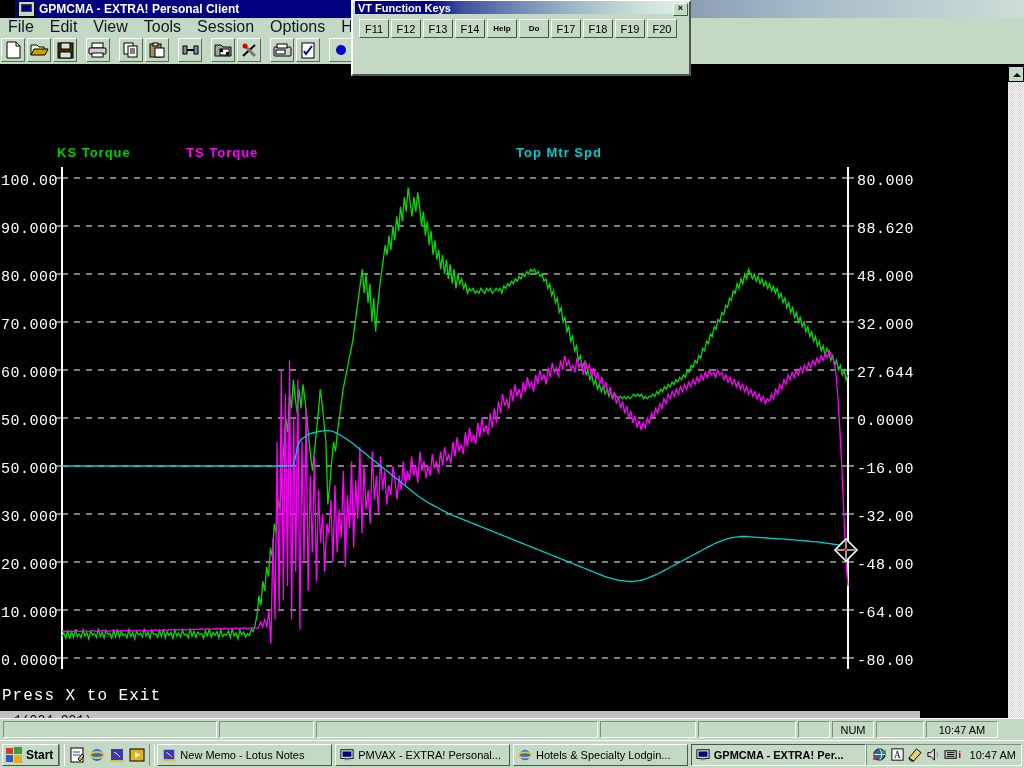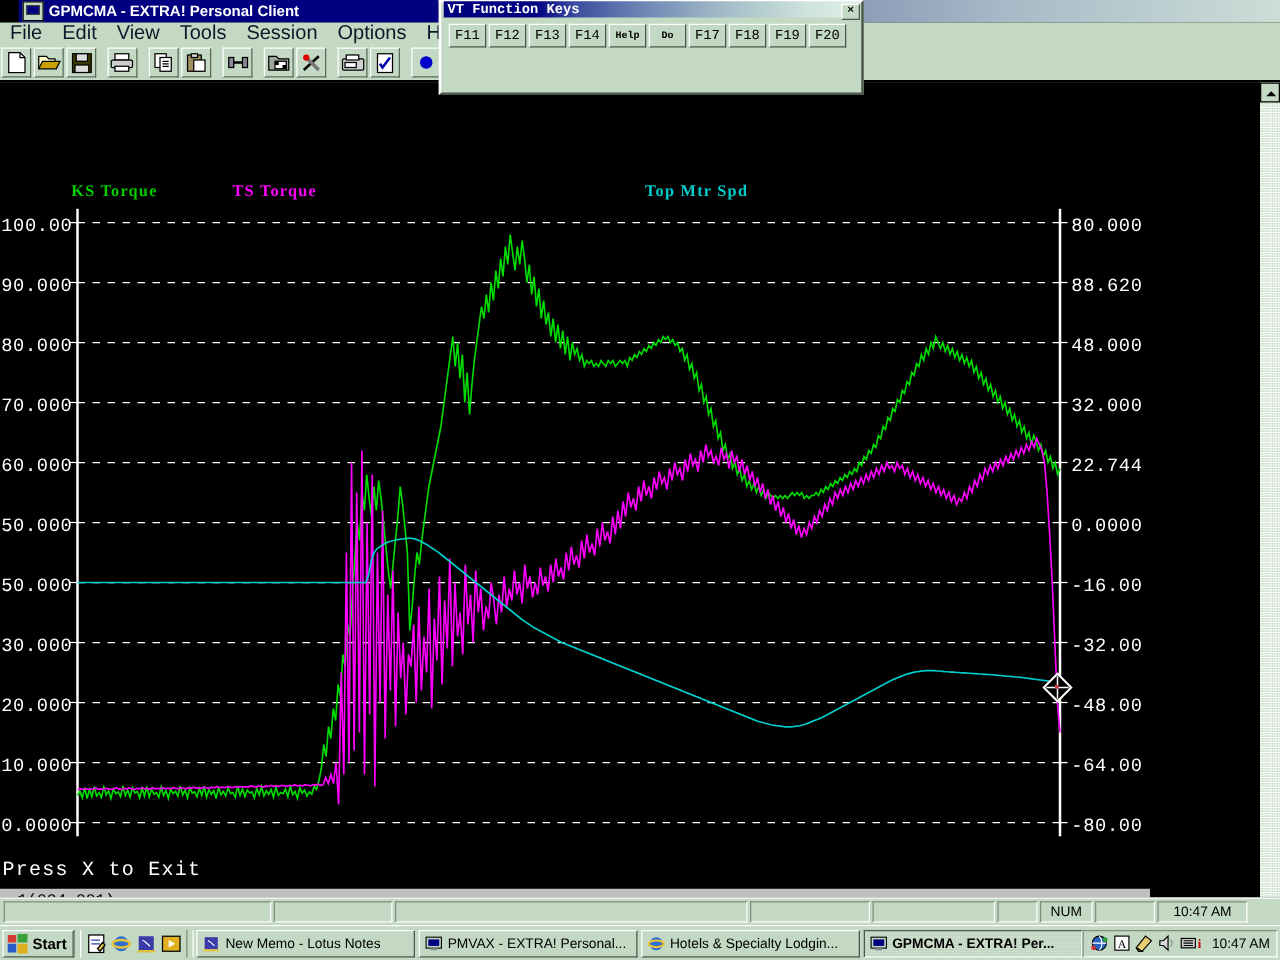--- a/index.html
+++ b/index.html
@@ -66,21 +66,21 @@
     position:absolute;left:0;top:0;width:16px;height:16px;
     background:#c3d9c3;border:1px solid #000;box-sizing:border-box;
   }
   .sb-arrow{
     position:absolute;left:4px;top:6px;width:0;height:0;
     border-left:4px solid transparent;border-right:4px solid transparent;border-bottom:4px solid #000;
   }
 
   .legend{position:absolute;top:79px;left:0;width:1008px;height:16px;}
   .legend span{
-    position:absolute;font-family:Liberation Serif, serif;
+    position:absolute;font-family:Liberation Sans, sans-serif;
     font-size:13px;font-weight:bold;letter-spacing:1px;white-space:pre;
   }
   .lg-ks{left:57px;color:#00cc00;}
   .lg-ts{left:186px;color:#ff00ff;}
   .lg-ms{left:516px;color:#00cccc;}
 
   .plotwrap{position:absolute;left:0;top:95px;width:1008px;height:525px;}
   svg.chart{position:absolute;left:0;top:0;}
 
   .axlabel{
@@ -154,21 +154,20 @@
     font-size:11px;color:#000;
   }
   .tray .clock{margin-left:6px;}
 
   
   .vtwin{
     position:absolute;left:351px;top:0;width:340px;height:76px;
     background:#c3d9c3;
     border:2px solid;border-color:#ffffff #4c584c #4c584c #ffffff;
     box-sizing:border-box;
-    font-family:Liberation Mono, monospace;
   }
   .vtwin-title{
     position:absolute;left:2px;top:-1px;right:2px;height:13px;
     background:linear-gradient(90deg,#000080 0%,#000080 22%,#3c4f9e 32%,#6f86b5 48%,#9fb8c6 66%,#cfe4dd 88%,#dfeee8 100%);
     color:#fff;font-weight:bold;font-size:11px;
     display:flex;align-items:center;padding-left:3px;box-sizing:border-box;
     overflow:hidden;
   }
   .vt-close{
     position:absolute;right:1px;top:1px;width:13px;height:11px;
@@ -323,21 +322,21 @@
       <div class="axlabel ax-left" style="top:300px">50.000</div>
       <div class="axlabel ax-left" style="top:348px">30.000</div>
       <div class="axlabel ax-left" style="top:396px">20.000</div>
       <div class="axlabel ax-left" style="top:444px">10.000</div>
       <div class="axlabel ax-left" style="top:492px">0.0000</div>
 
       <div class="axlabel ax-right" style="top:12px">80.000</div>
       <div class="axlabel ax-right" style="top:60px">88.620</div>
       <div class="axlabel ax-right" style="top:108px">48.000</div>
       <div class="axlabel ax-right" style="top:156px">32.000</div>
-      <div class="axlabel ax-right" style="top:204px">22.744</div>
+      <div class="axlabel ax-right" style="top:204px">27.644</div>
       <div class="axlabel ax-right" style="top:252px">0.0000</div>
       <div class="axlabel ax-right" style="top:300px">-16.00</div>
       <div class="axlabel ax-right" style="top:348px">-32.00</div>
       <div class="axlabel ax-right" style="top:396px">-48.00</div>
       <div class="axlabel ax-right" style="top:444px">-64.00</div>
       <div class="axlabel ax-right" style="top:492px">-80.00</div>
 
       <svg class="chart" id="chart-svg" width="1008" height="525">
           <line x1="62" y1="17" x2="848" y2="17" stroke="#ffffff" stroke-width="1" stroke-dasharray="6,6"></line>
           <line x1="56" y1="17" x2="62" y2="17" stroke="#ffffff" stroke-width="1"></line>

